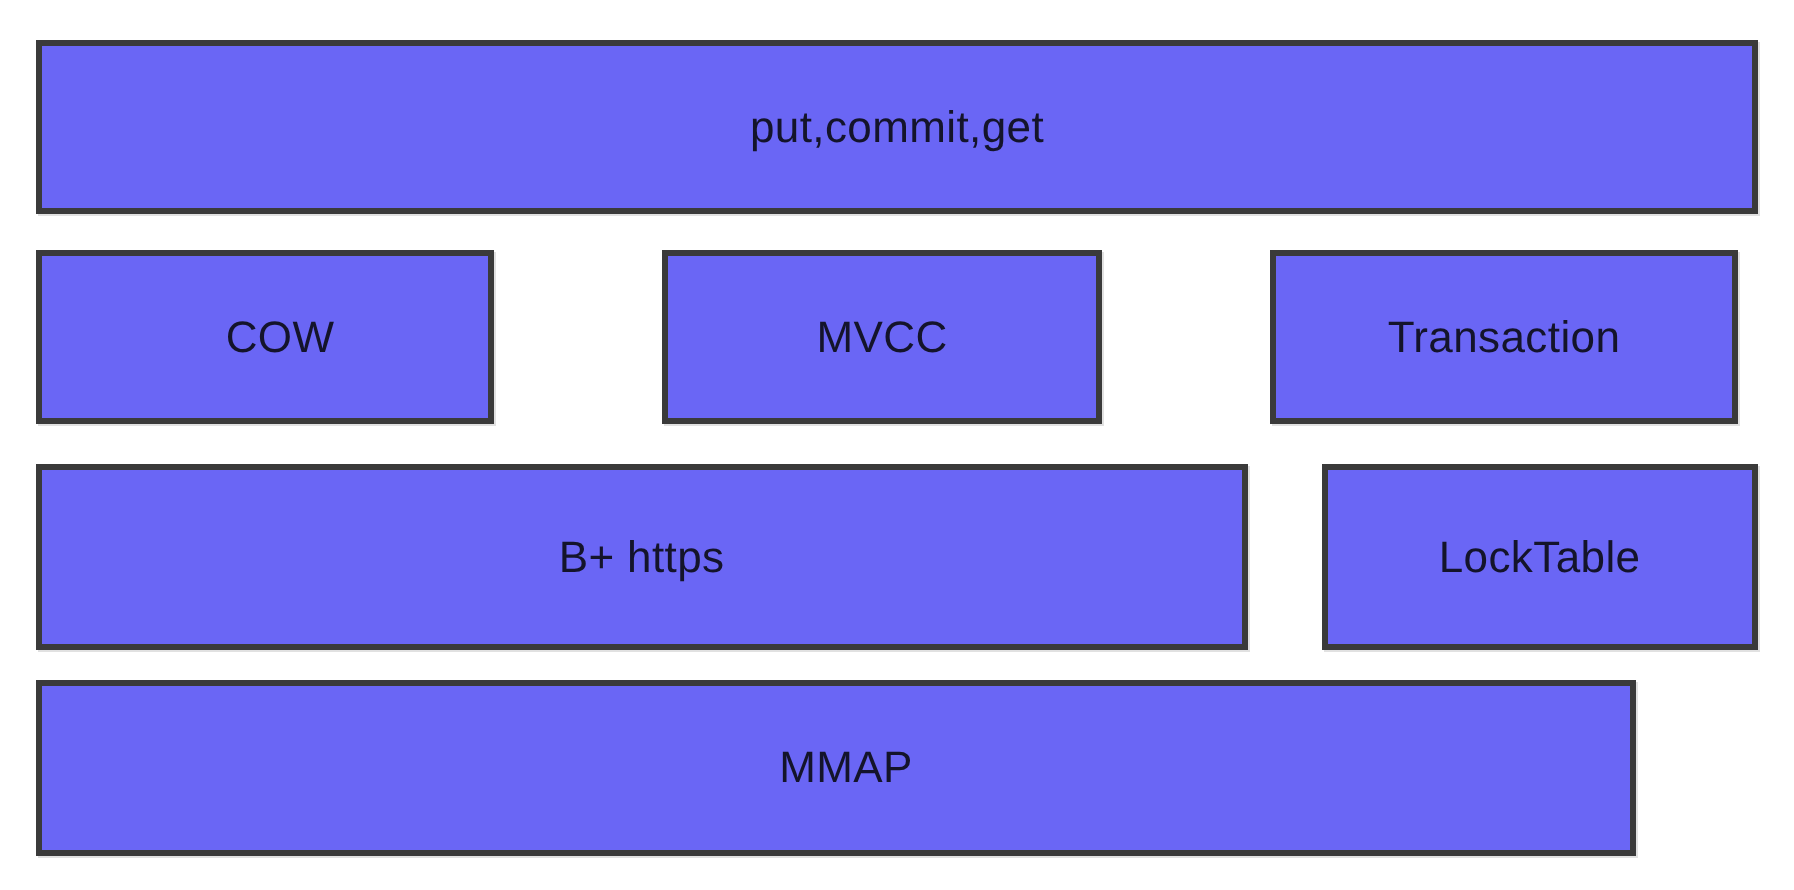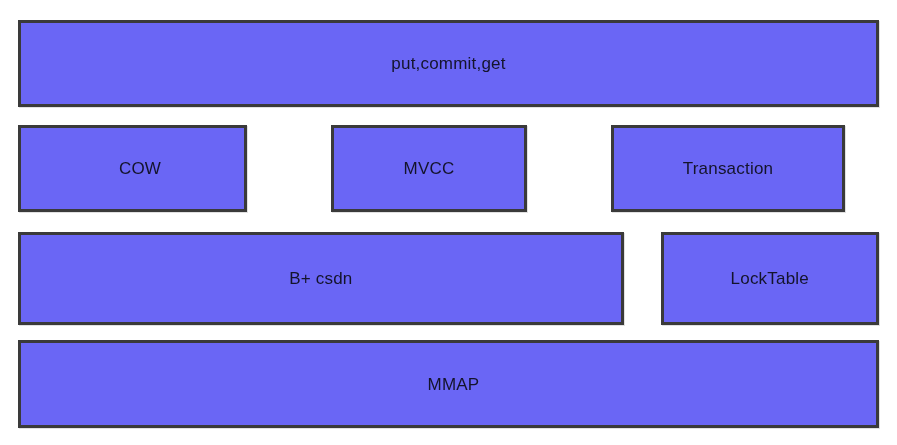--- a/index.html
+++ b/index.html
@@ -27,40 +27,40 @@
     box-sizing: border-box;
     background: #6a66f5;
     border: 3px solid #3a3a3a;
     display: flex;
     align-items: center;
     justify-content: center;
     box-shadow: 1px 1px 0 rgba(200,200,200,0.55);
   }
   .node-label {
     font-family: "Liberation Sans", sans-serif;
-    font-size: 17px;
+    font-size: 22px;
     font-weight: 400;
     color: #14142b;
     letter-spacing: 0.2px;
     white-space: nowrap;
     line-height: 1;
   }
   
   #row-api      { left: 18px; top: 20px;  width: 861px; height: 87px; }
   #row-concur   { left: 18px; top: 125px; width: 861px; height: 87px; }
   #row-storage  { left: 18px; top: 232px; width: 861px; height: 93px; }
   #row-memory   { left: 18px; top: 340px; width: 861px; height: 88px; }
 
   .box-api         { width: 861px; }
   .box-cow         { width: 229px; padding-left: 15px; }
-  .box-mvcc        { width: 196px; margin-left: 84px; }
+  .box-mvcc        { width: 220px; margin-left: 84px; }
   .box-transaction { width: 234px; margin-left: 84px; }
   .box-btree       { width: 627px; }
   .box-locktable   { width: 226px; margin-left: 37px; }
-  .box-mmap        { width: 861px; padding-left: 10px; }
+  .box-mmap        { width: 800px; padding-left: 10px; }
 
   #watermark {
     position: absolute;
     right: 8px;
     bottom: 4px;
     font-family: "Liberation Sans", sans-serif;
     font-size: 15px;
     color: rgba(120,124,140,0.78);
     white-space: nowrap;
     letter-spacing: 0.2px;
@@ -85,21 +85,21 @@
     <div class="node-box box-mvcc">
       <span class="node-label">MVCC</span>
     </div>
     <div class="node-box box-transaction">
       <span class="node-label">Transaction</span>
     </div>
   </div>
 
   <div class="layer-row" id="row-storage">
     <div class="node-box box-btree">
-      <span class="node-label">B+ csdn</span>
+      <span class="node-label">B+ https</span>
     </div>
     <div class="node-box box-locktable">
       <span class="node-label">LockTable</span>
     </div>
   </div>
 
   <div class="layer-row" id="row-memory">
     <div class="node-box box-mmap">
       <span class="node-label">MMAP</span>
     </div>

